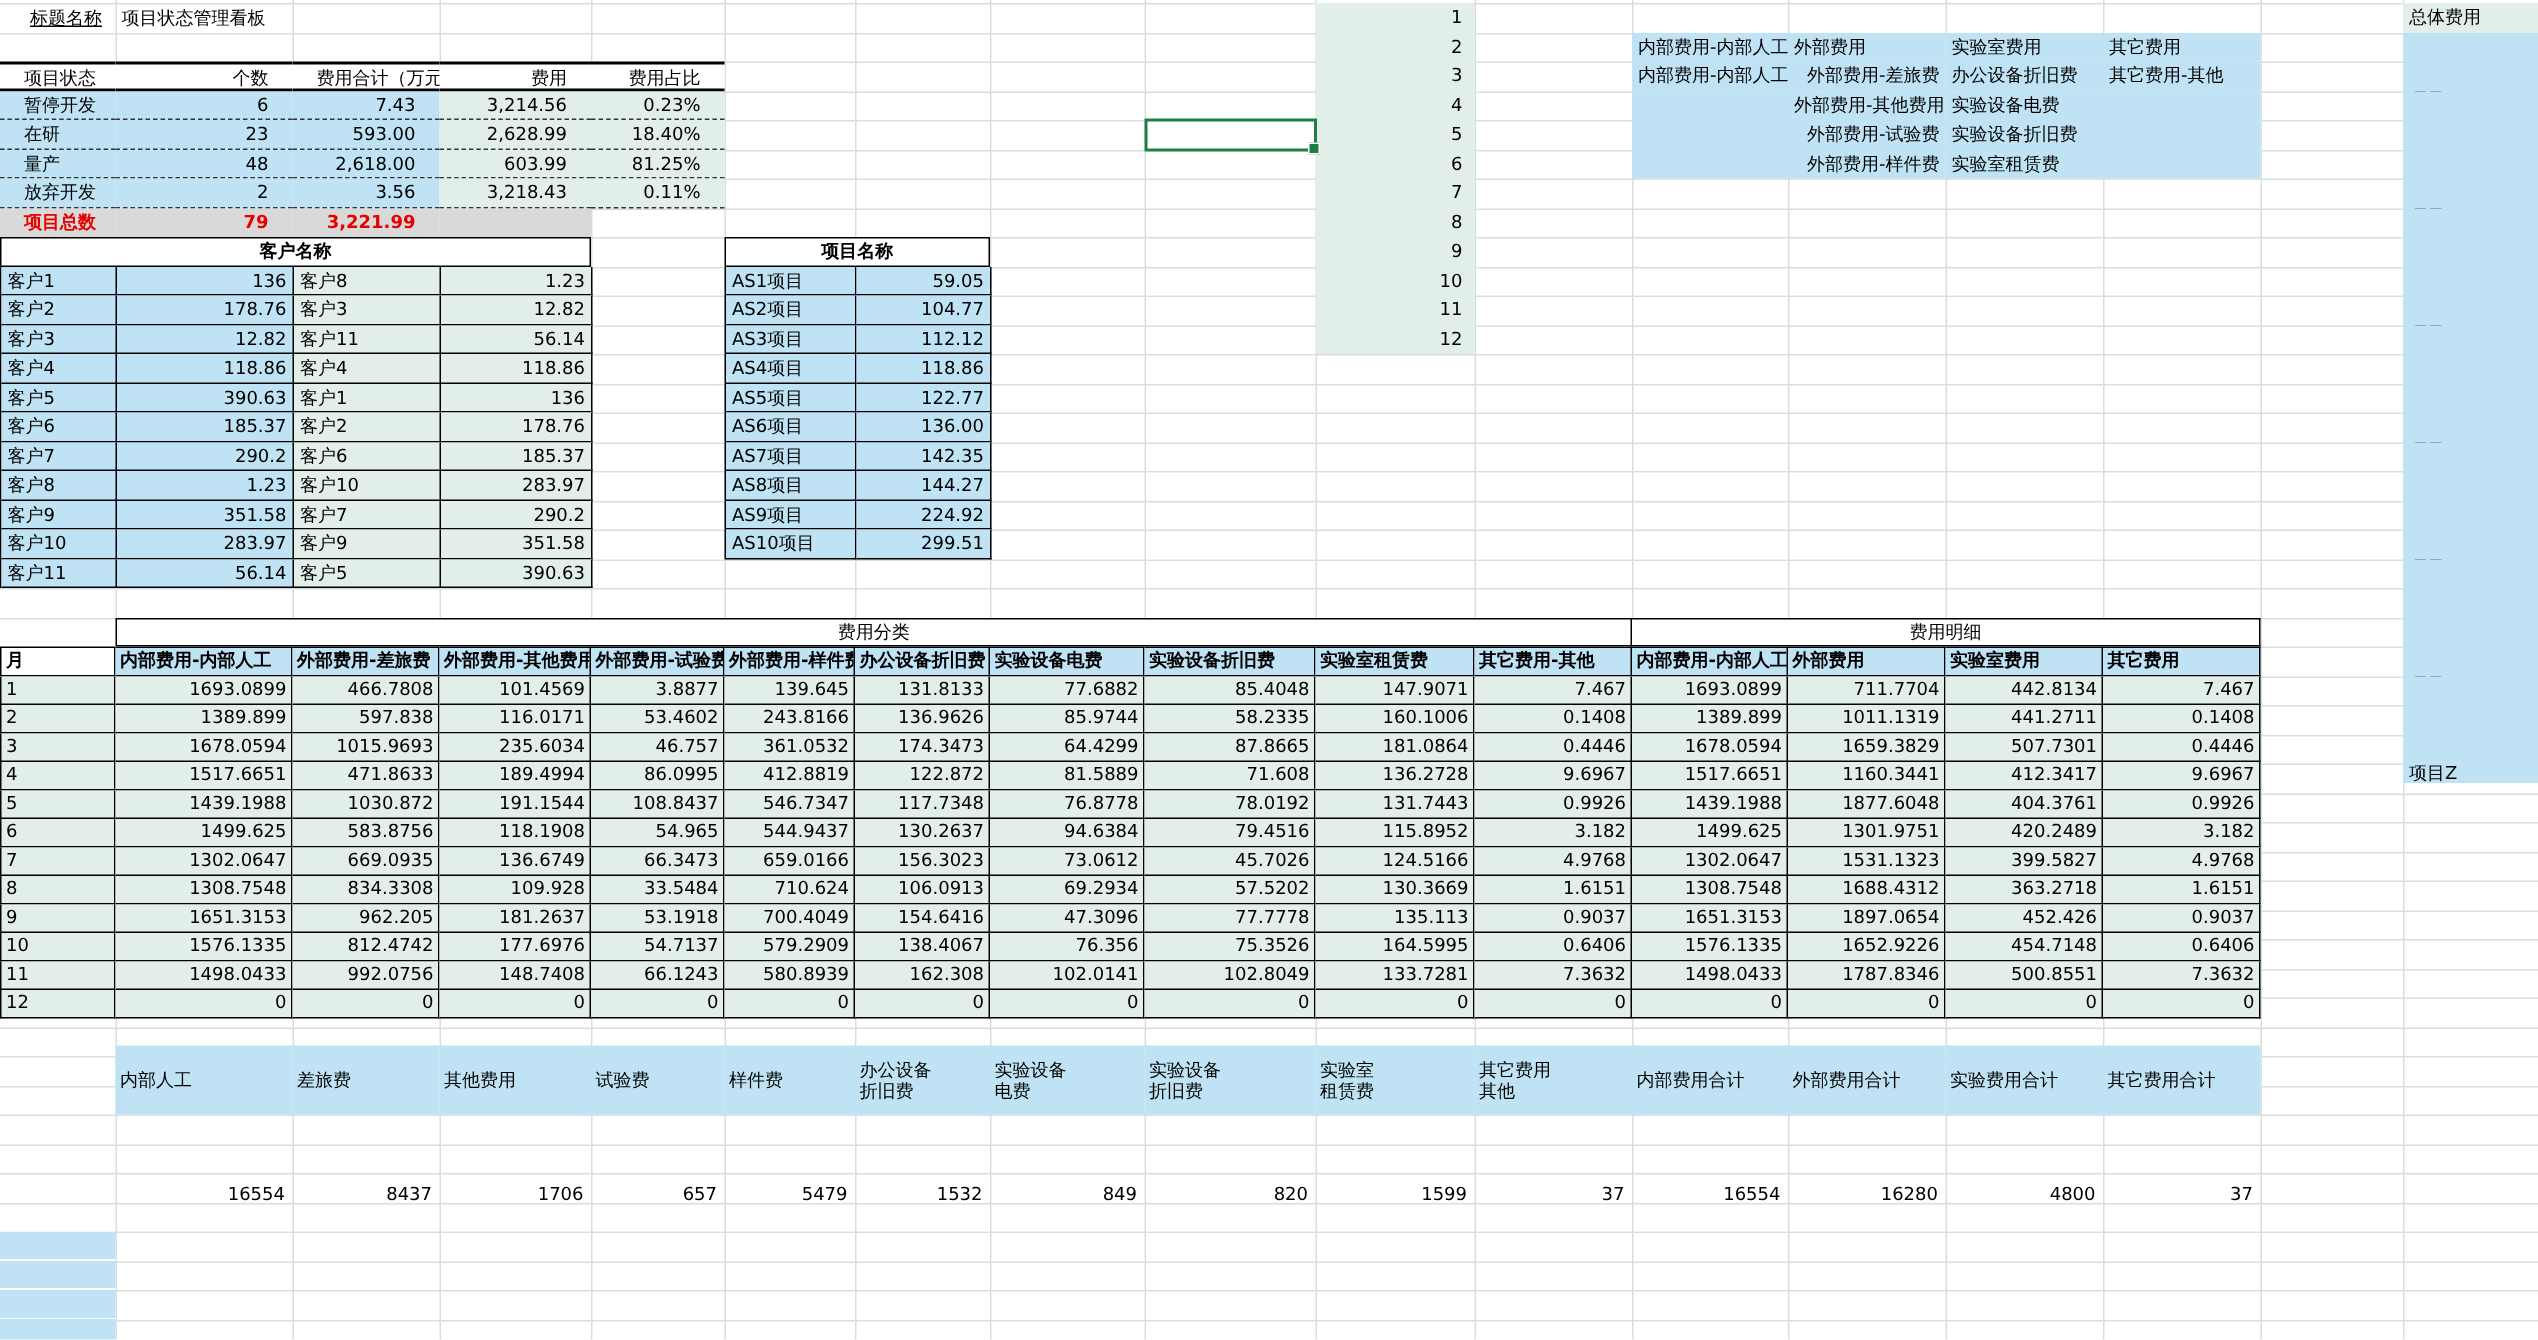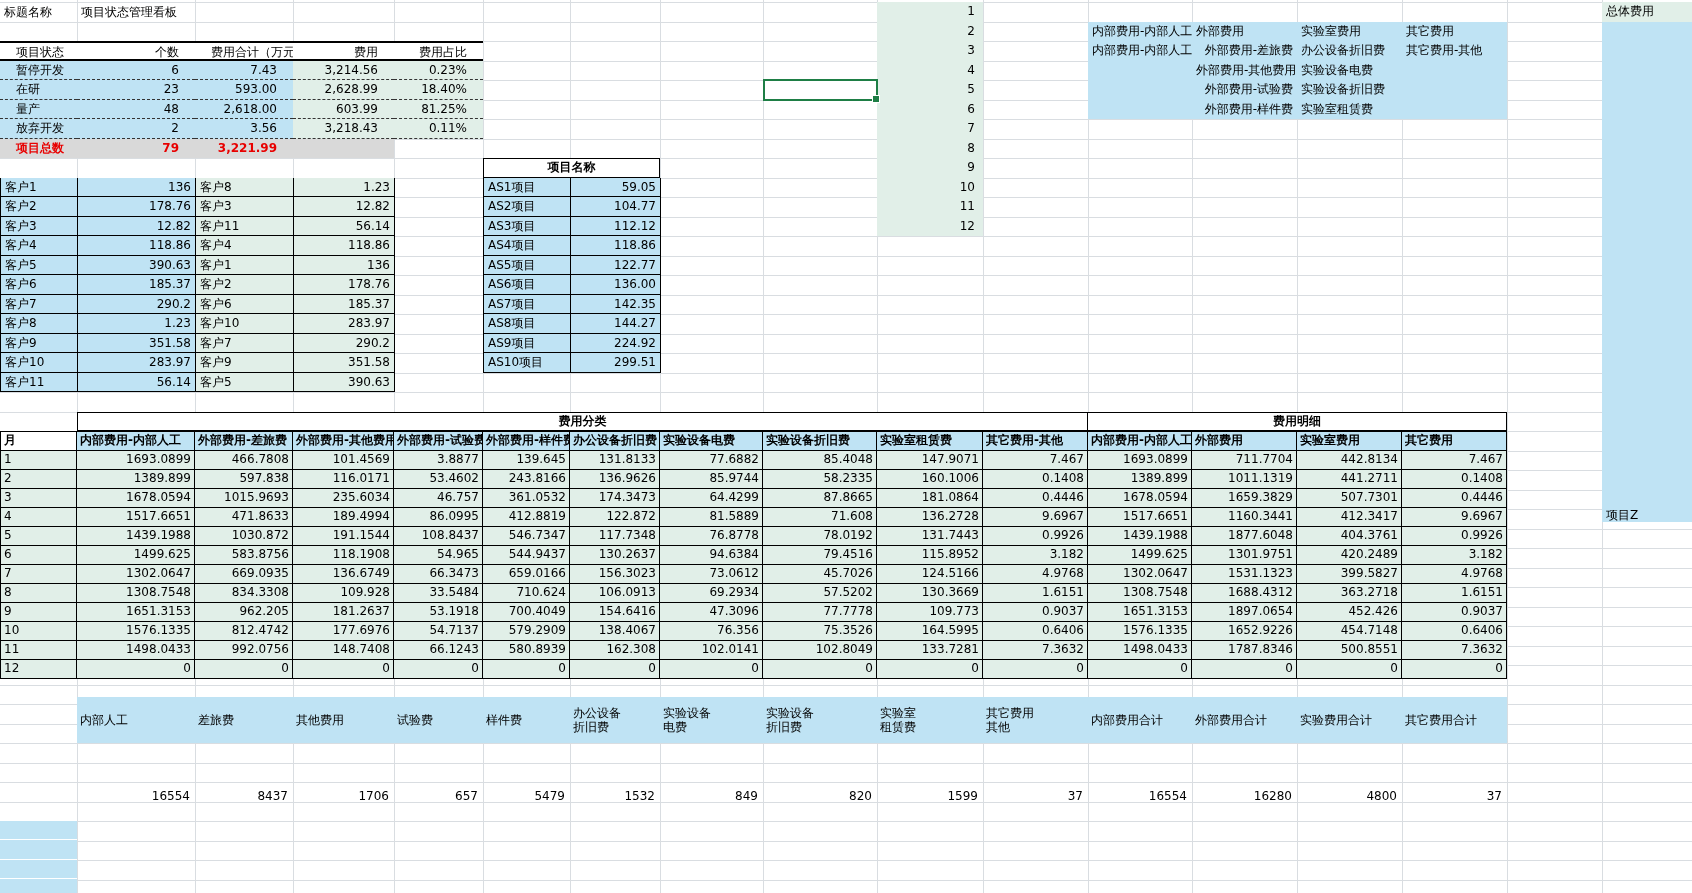--- a/index.html
+++ b/index.html
@@ -3,21 +3,21 @@
 <meta charset="utf-8">
 <style>
   html,body{margin:0;padding:0;background:#fff;}
   body{width:1692px;height:893px;overflow:hidden;
        font-family:"DejaVu Sans","Liberation Sans",sans-serif;font-size:12px;color:#000;}
   #sheet{position:relative;width:1692px;height:893px;background:#fff;}
   .gl-v{position:absolute;top:0;width:1px;height:893px;background:var(--grid);}
   .gl-h{position:absolute;left:0;height:1px;width:1692px;background:var(--grid);}
 
   .txtcell{position:absolute;line-height:16px;white-space:nowrap;}
-  #title-label{left:4px;top:4px;}
+  #title-label{left:20px;top:4px;text-decoration:underline;}
   #title-value{left:81px;top:4px;}
 
   
   #status-table{position:absolute;left:0;top:41px;display:grid;
     grid-template-columns:77px 118px 98px 101px 89px;grid-auto-rows:19.5px;}
   .sc{box-sizing:border-box;padding:0 16px;line-height:18px;overflow:visible;white-space:nowrap;}
   .sc.r{text-align:right;}
   .sc.h{background:#fff;border-top:2px solid #000;border-bottom:2px solid #000;}
   .sc.d{border-bottom:1px dashed #333;}
   .sc.d.c0,.sc.d.c1,.sc.d.c2{background:var(--lb);}
@@ -64,21 +64,21 @@
     grid-template-columns:90px;grid-auto-rows:19.5px;}
   .ol-item{background:var(--lb);padding:16px 4px;line-height:19px;box-sizing:border-box;}
 
   
   #monthly-table{position:absolute;left:0;top:411.5px;display:grid;
     grid-template-columns:77px 118px 98px 101px 89px 87px 90px 103px 114px 106px 105px 104px 105px 105px 105px;
     grid-template-rows:19.5px 19.5px repeat(12,19px);}
   .mt-c{box-sizing:border-box;border-right:1px solid #000;border-bottom:1px solid #000;
     padding:0 3px;line-height:17px;overflow:hidden;white-space:nowrap;}
   .mt-corner{border:none;background:transparent;}
-  .mt-group{font-weight:bold;text-align:center;background:#fff;line-height:17px;
+  .mt-group{font-weight:normal;text-align:center;background:#fff;line-height:17px;
     border-top:1.5px solid #000;border-bottom:1.5px solid #000;border-right:1.5px solid #000;}
   .mt-group.g1{border-left:1.5px solid #000;grid-column:span 10;}
   .mt-group.g2{grid-column:span 4;}
   .mh{background:var(--lb);font-weight:bold;border-top:1px solid #000;}
   .mh.w{background:#fff;}
   .fl{border-left:1px solid #000;}
   .md{background:var(--pg);text-align:right;}
   .md.l{text-align:left;}
 
   
@@ -193,20 +193,21 @@
       <div class="sc d c2 r">3.56</div>
       <div class="sc d c3 r">3,218.43</div>
       <div class="sc d c4 r">0.11%</div>
       <div class="sc t c0">项目总数</div>
       <div class="sc t c1 r">79</div>
       <div class="sc t c2 r">3,221.99</div>
       <div class="sc t c3"></div>
       <div class="sc t4"></div>
     </div>
 
+  <div id="customer-title" class="tbl-title">客户名称</div>
   <div id="customer-grid">
       <div class="cc blue">客户1</div>
       <div class="cc blue r">136</div>
       <div class="cc green">客户8</div>
       <div class="cc green r">1.23</div>
       <div class="cc blue">客户2</div>
       <div class="cc blue r">178.76</div>
       <div class="cc green">客户3</div>
       <div class="cc green r">12.82</div>
       <div class="cc blue">客户3</div>
@@ -483,21 +484,21 @@
       <div class="mt-c md">1.6151</div>
       <div class="mt-c md l fl">9</div>
       <div class="mt-c md">1651.3153</div>
       <div class="mt-c md">962.205</div>
       <div class="mt-c md">181.2637</div>
       <div class="mt-c md">53.1918</div>
       <div class="mt-c md">700.4049</div>
       <div class="mt-c md">154.6416</div>
       <div class="mt-c md">47.3096</div>
       <div class="mt-c md">77.7778</div>
-      <div class="mt-c md">109.773</div>
+      <div class="mt-c md">135.113</div>
       <div class="mt-c md">0.9037</div>
       <div class="mt-c md">1651.3153</div>
       <div class="mt-c md">1897.0654</div>
       <div class="mt-c md">452.426</div>
       <div class="mt-c md">0.9037</div>
       <div class="mt-c md l fl">10</div>
       <div class="mt-c md">1576.1335</div>
       <div class="mt-c md">812.4742</div>
       <div class="mt-c md">177.6976</div>
       <div class="mt-c md">54.7137</div>

